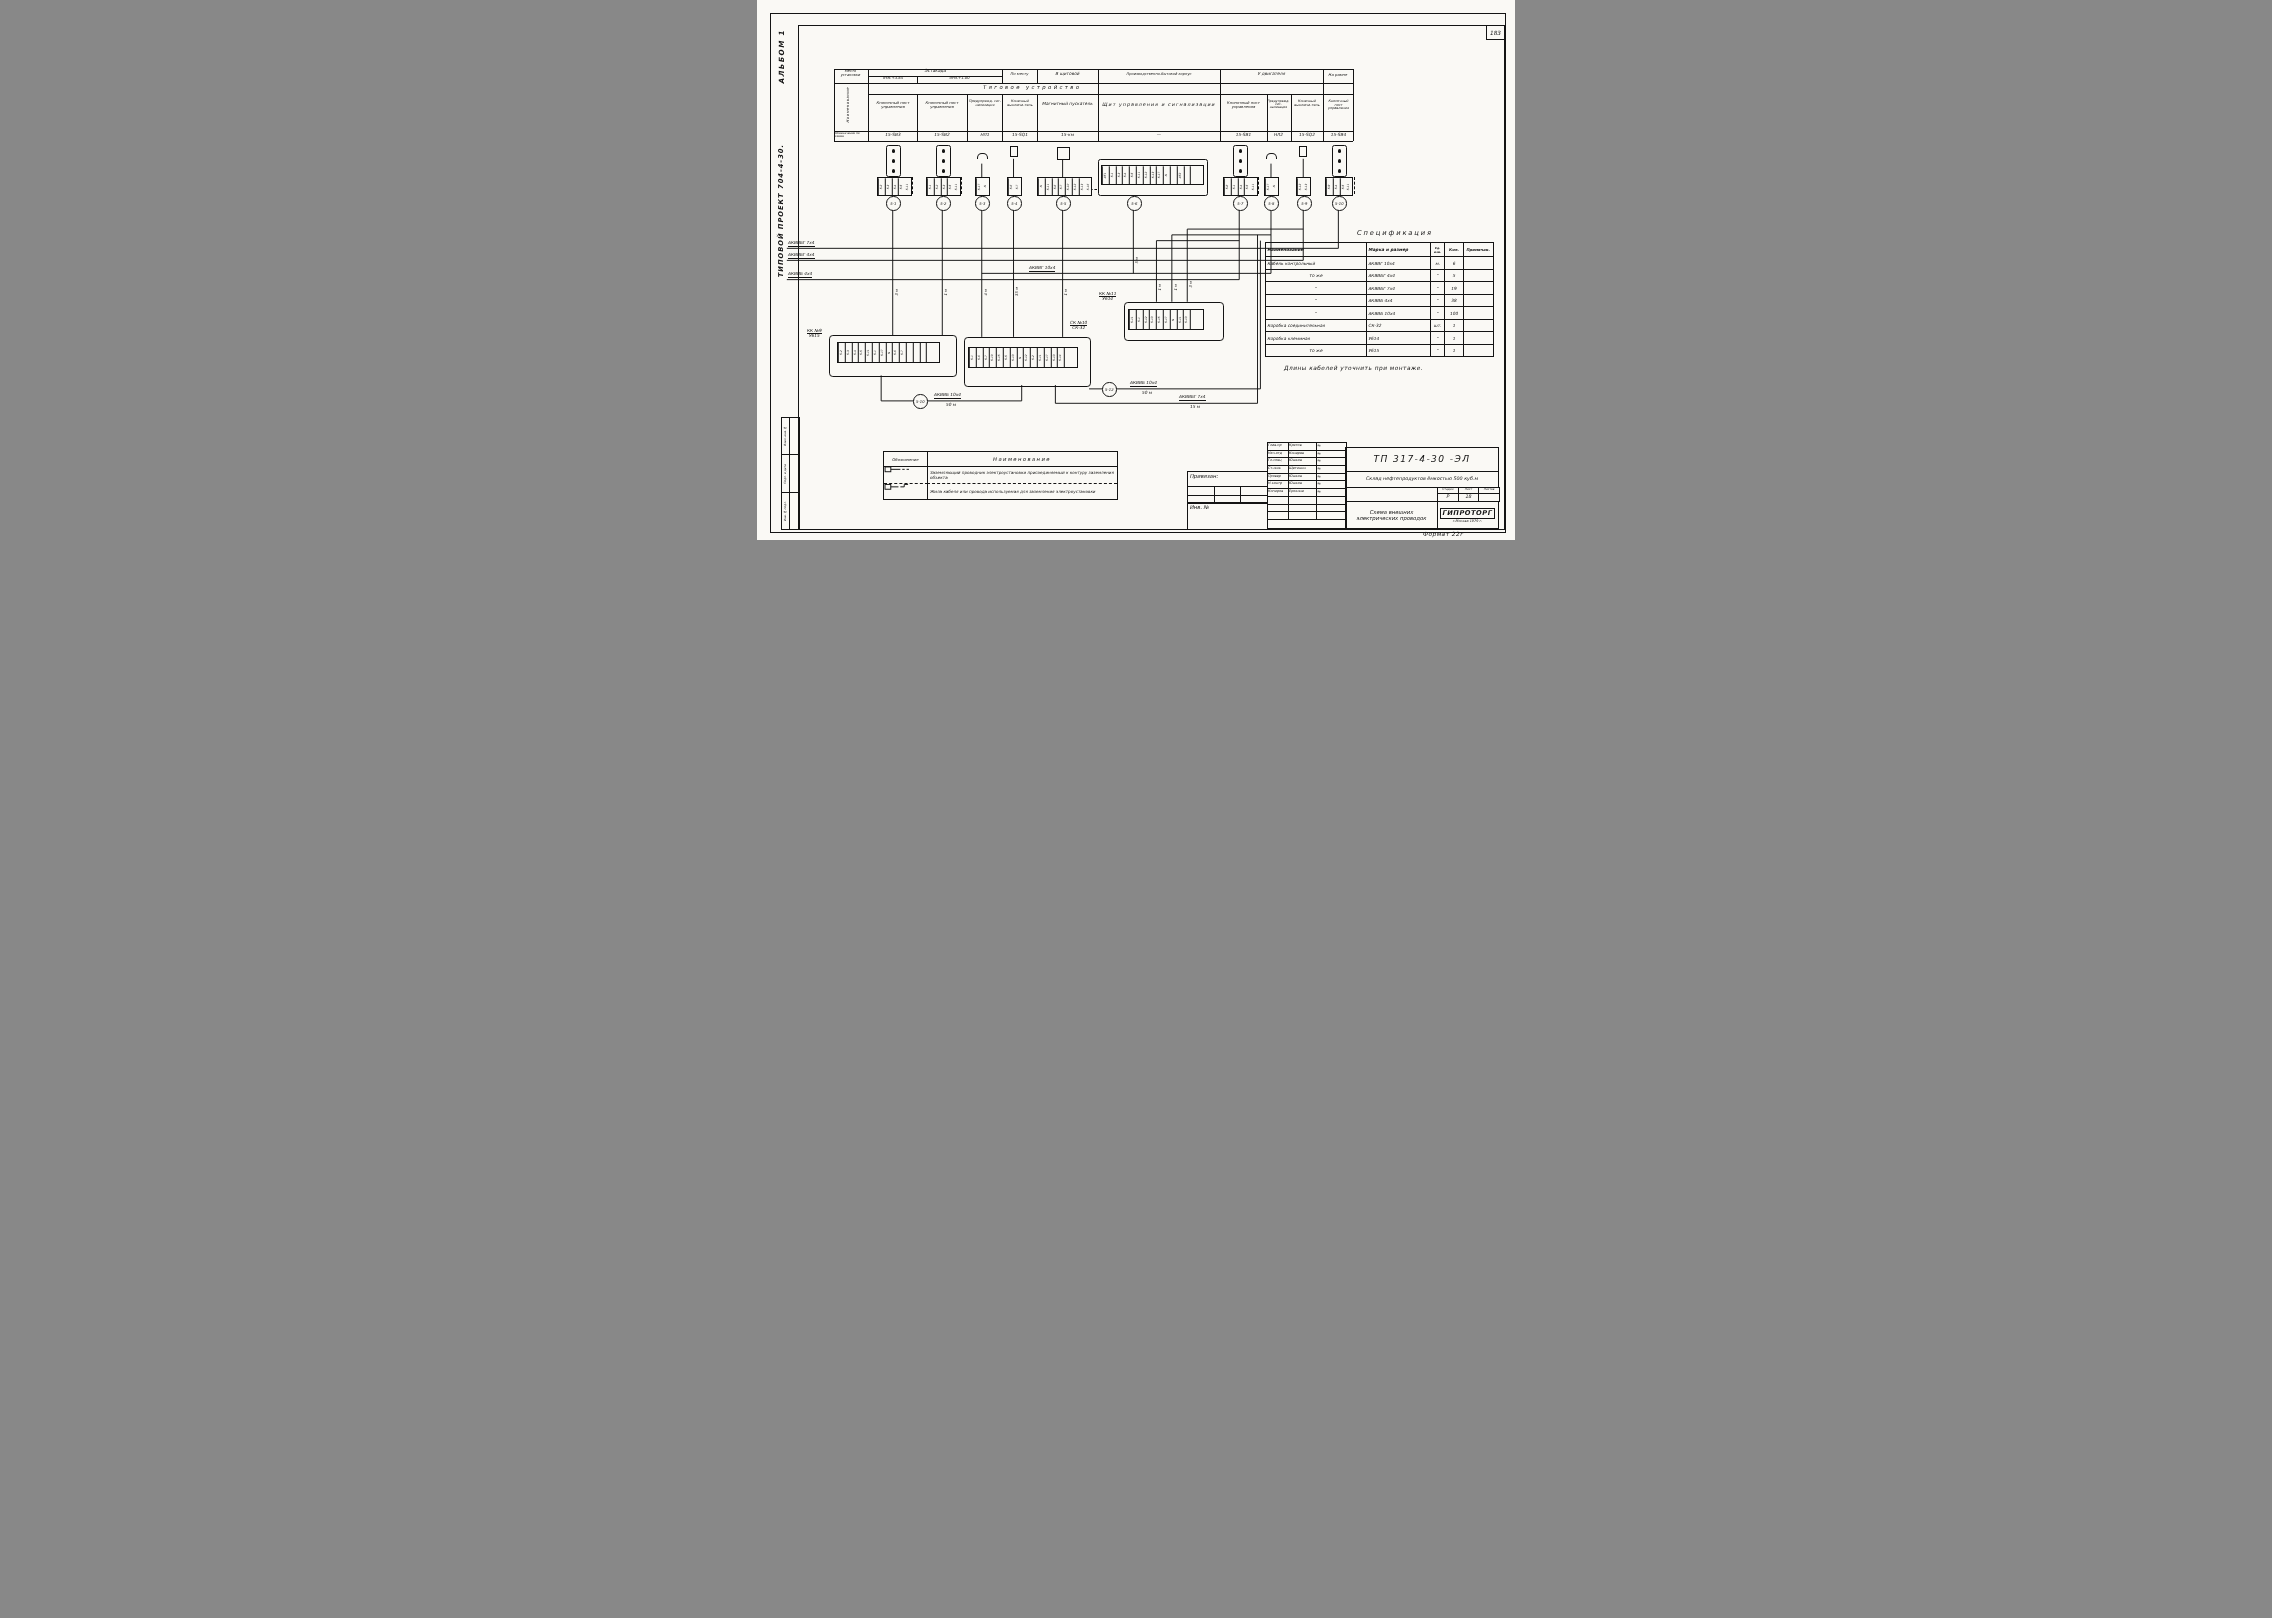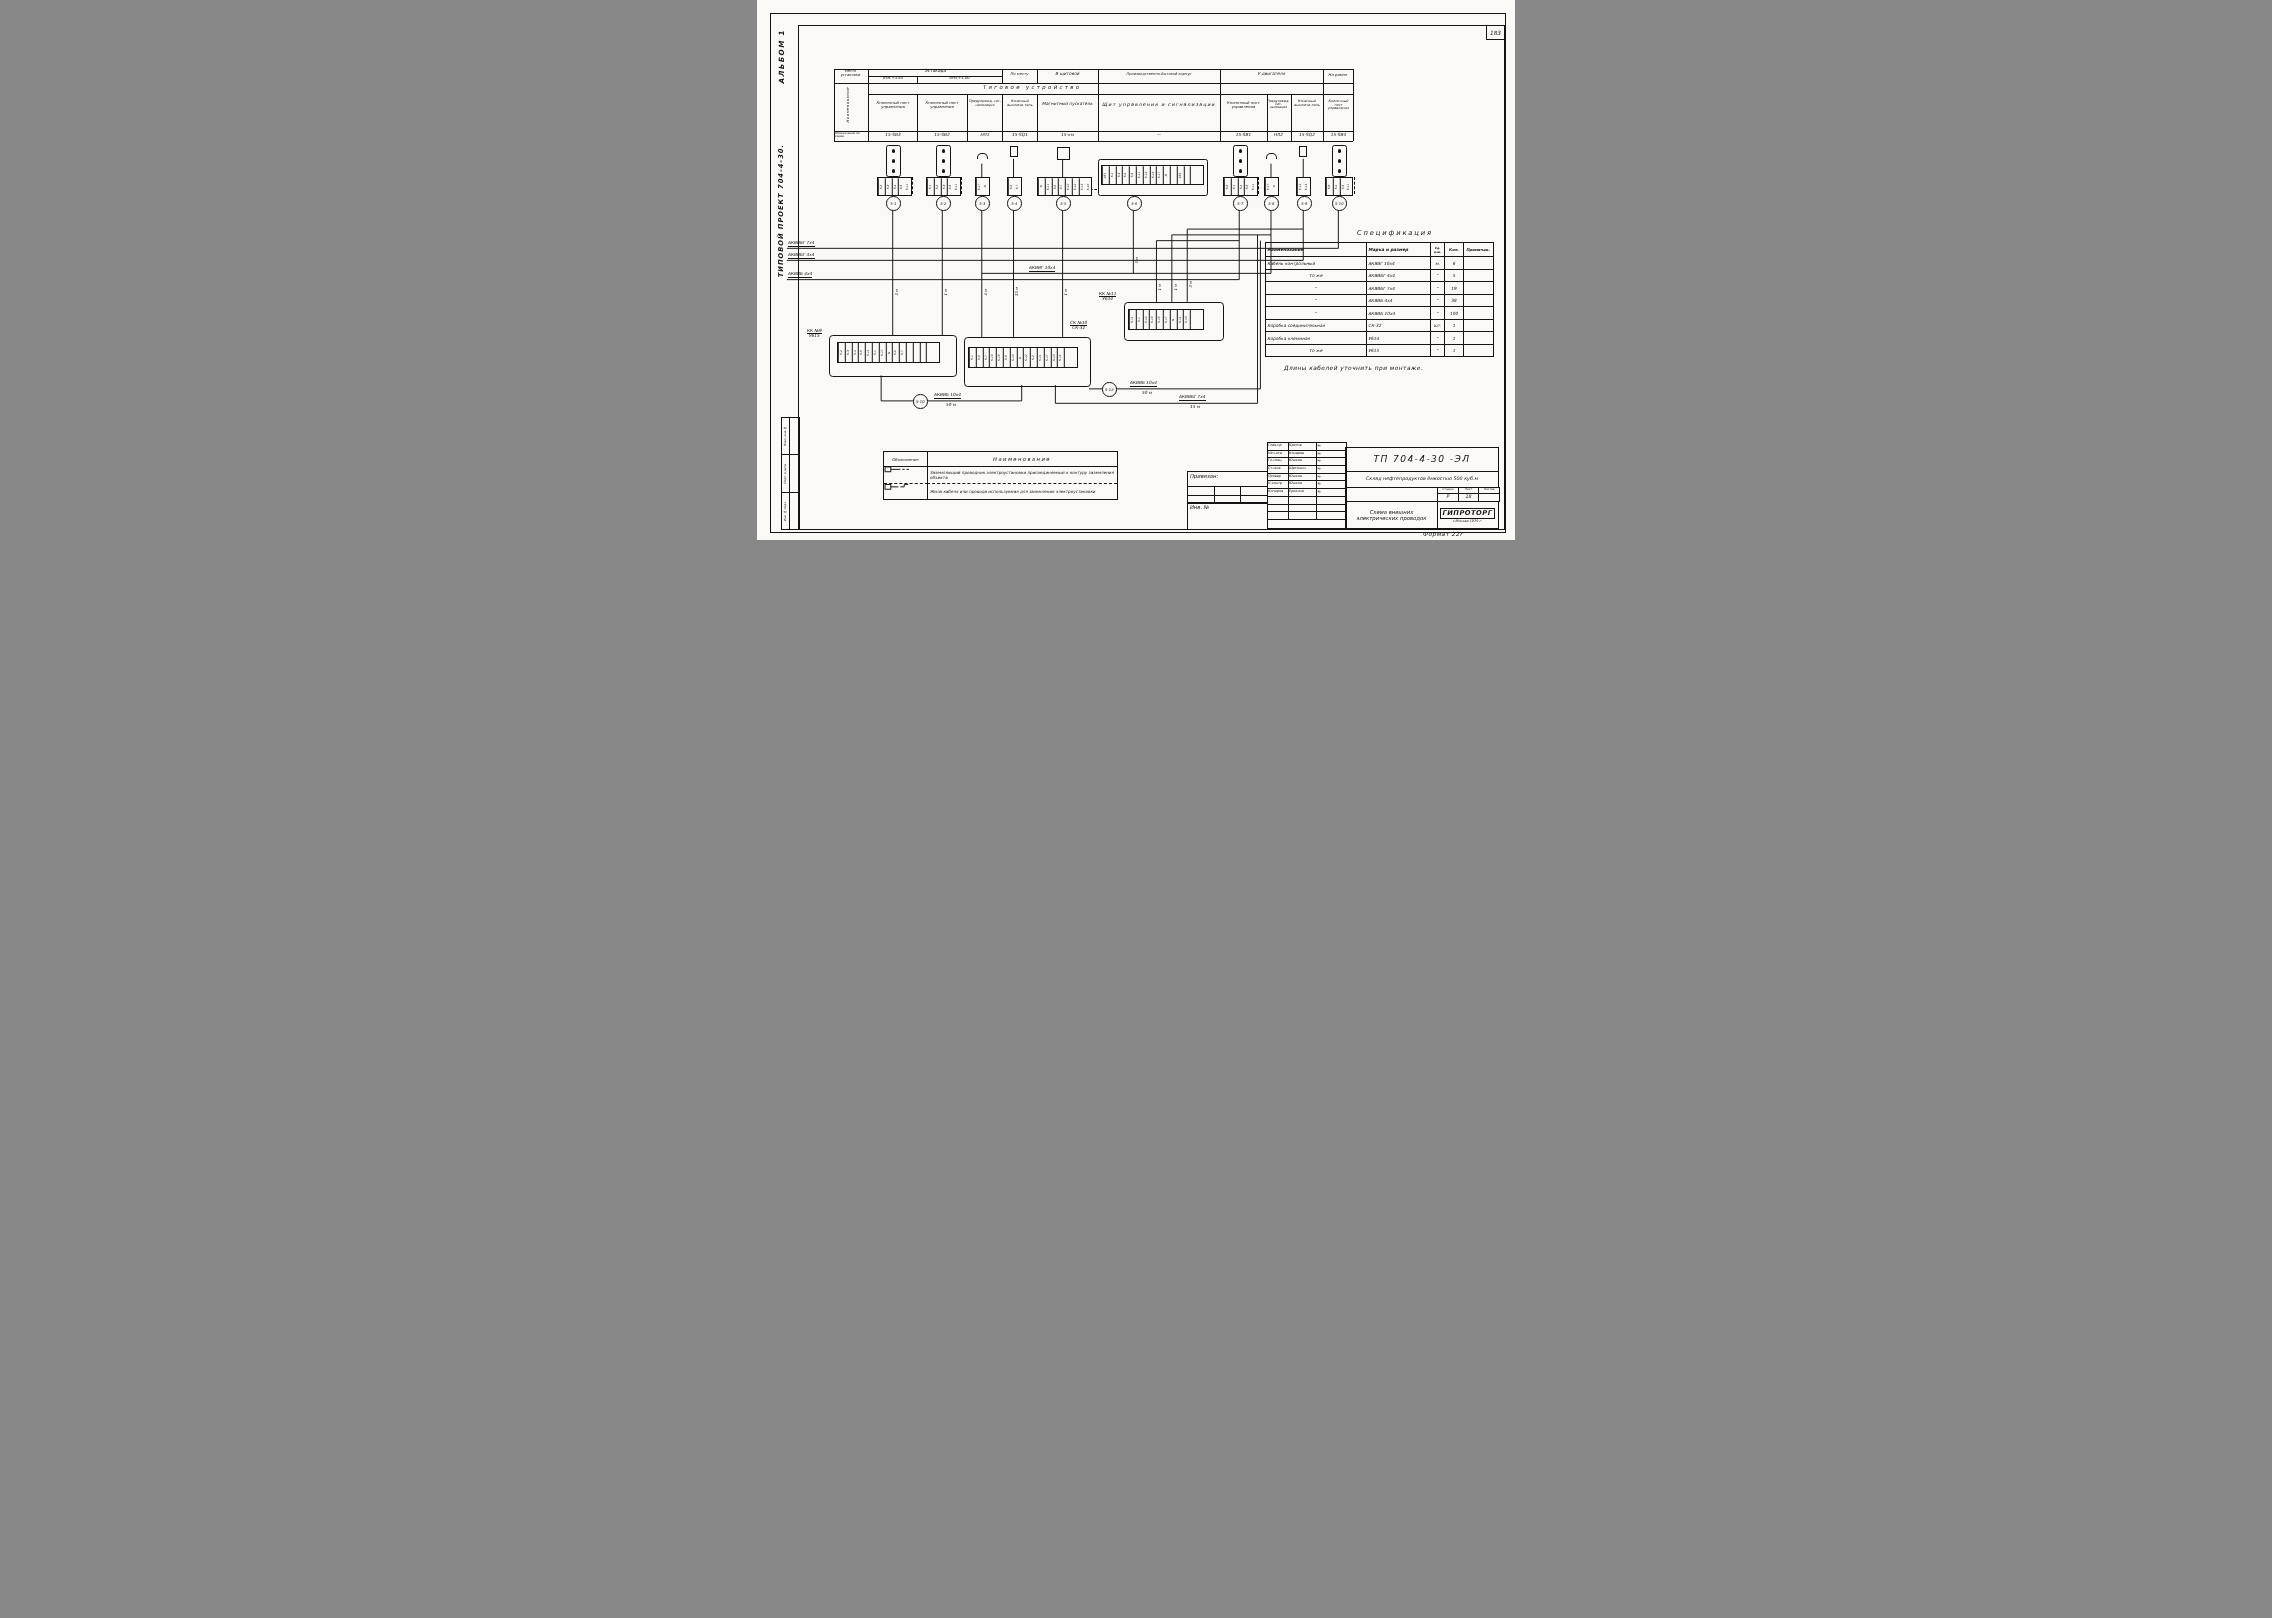--- a/index.html
+++ b/index.html
@@ -540,21 +540,21 @@
           <div style="flex:1;"></div>
         </div>
       <div style="display:flex;flex:1;">
           <div style="width:20px;border-right:0.5px solid #141414;"></div>
           <div style="width:27px;border-right:0.5px solid #141414;"></div>
           <div style="flex:1;"></div>
         </div>
     </div>
 
     <div class="abs" style="left:588px;top:447px;width:152px;height:22.6px;border:1.2px solid #141414;display:flex;align-items:center;justify-content:center;">
-      <span style="font-size:9.1px;letter-spacing:1.4px;">ТП 704-4-30 -ЭЛ</span>
+      <span style="font-size:9.1px;letter-spacing:1.4px;">ТП 317-4-30 -ЭЛ</span>
       </div>
     <div class="abs" style="left:588px;top:470px;width:152px;height:17.3px;border:1.2px solid #141414;border-top:none;display:flex;align-items:center;justify-content:center;">
       <span class="ctr" style="font-size:4.8px;white-space:normal;width:144px;">Склад нефтепродуктов ёмкостью 500 куб.м</span>
       </div>
     <div class="abs" style="left:588px;top:487px;width:91px;height:14.4px;border:1.2px solid #141414;border-top:none;"></div>
     <div class="abs" style="left:680px;top:487px;width:61px;height:14.4px;border:1.2px solid #141414;border-top:none;font-size:2.9px;">
       <div style="display:flex;height:5.8px;border-bottom:0.5px solid #141414;text-align:center;">
         <div style="flex:1;border-right:0.5px solid #141414;">Стадия</div>
         <div style="flex:1;border-right:0.5px solid #141414;">Лист</div>
         <div style="flex:1;">Листов</div>

